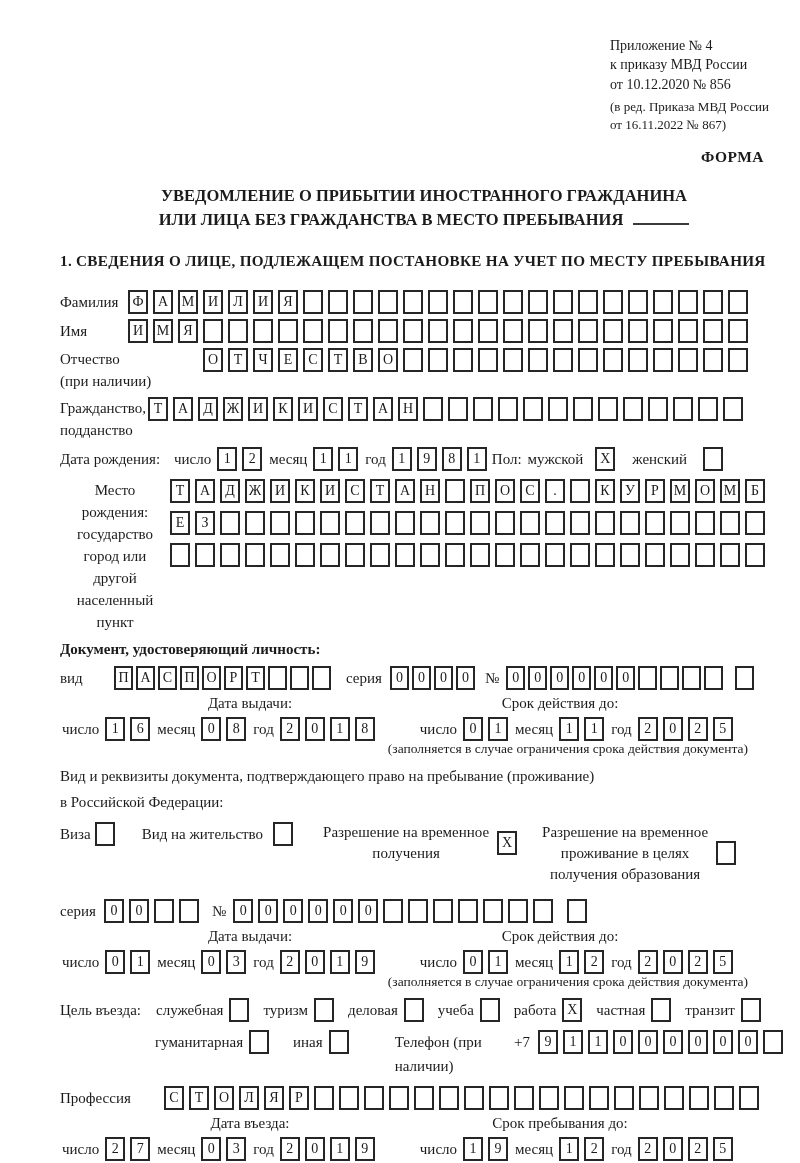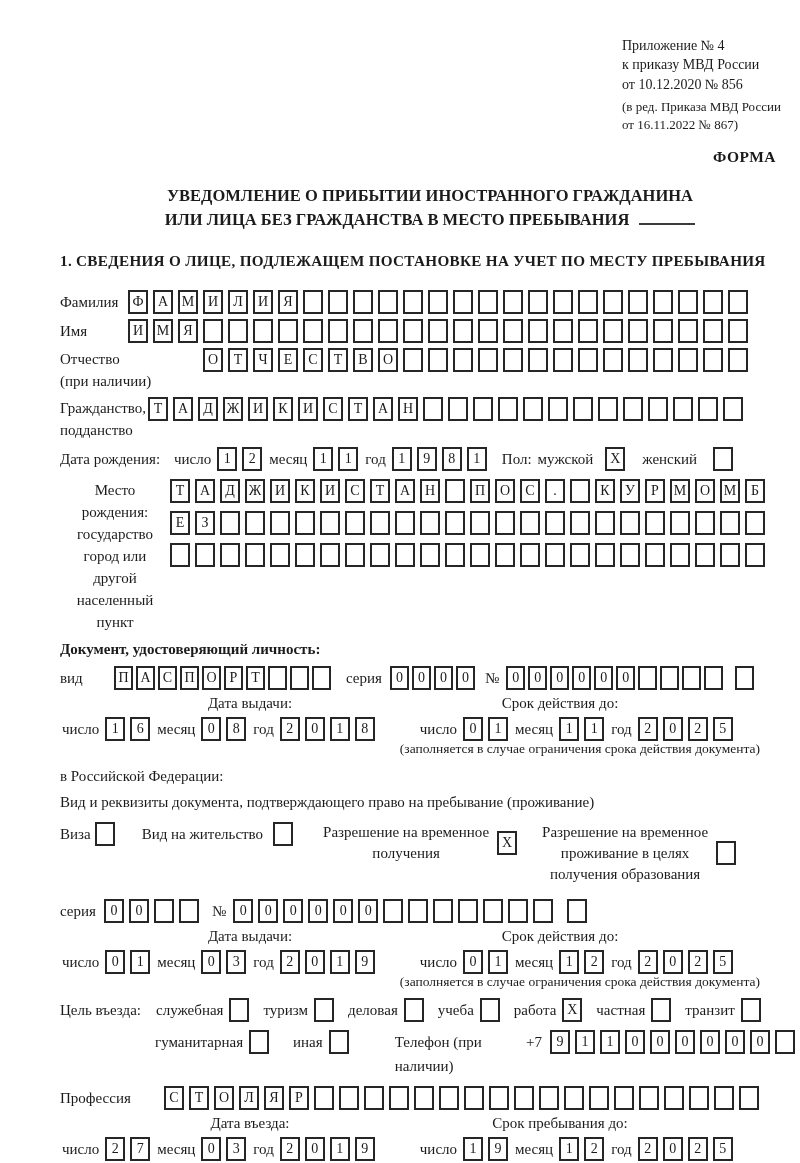--- a/index.html
+++ b/index.html
@@ -2,21 +2,21 @@
 <html><head>
 <meta charset="utf-8">
 <style>
   * { box-sizing: border-box; }
   html,body { margin:0; padding:0; background:#ffffff; }
   body {
     width:800px; height:1163px;
     font-family:"Liberation Serif", "DejaVu Serif", serif;
     color:#1b1b1b; font-size:15px;
   }
-  .page { width:800px; height:1163px; padding:36px 0 0 60px; overflow:hidden; position:relative; }
+  .page { width:800px; height:1163px; padding:36px 12px 0 60px; overflow:hidden; position:relative; }
 
   
   .annex { margin-left:auto; width:178px; font-size:14px; line-height:1.38; }
   .annex .a-note { font-size:13px; }
   .annex .a-note.first { margin-top:4px; }
   .forma { text-align:right; font-weight:bold; font-size:15.5px; margin:14px 24px 0 0; letter-spacing:0.5px; }
   .title { text-align:center; font-weight:bold; font-size:16.5px; line-height:1.45; margin-top:18px; }
   .uline { display:inline-block; width:56px; border-bottom:2px solid #3a3a3a; height:14px; margin-left:10px; }
   .section1 { font-weight:bold; font-size:15.2px; letter-spacing:0.3px; margin-top:20px; white-space:nowrap; }
 
@@ -38,21 +38,21 @@
   .w-patro { width:143px; }
   .w-citiz { width:84px; margin-right:4px; }
   .w-place { width:110px;text-align:center; }
 
   .stackrows .frow { margin-bottom:8px; }
 
   
   .birthrow { display:flex; align-items:flex-start; margin-bottom:8px; margin-top:6px; }
   .dategrp { display:inline-flex; align-items:flex-start; flex:none; }
   .dlbl { line-height:24px; margin:0 6px 0 2px; flex:none; }
-  .sexgrp { display:inline-flex; align-items:flex-start; margin-left:10px; }
+  .sexgrp { display:inline-flex; align-items:flex-start; }
   .sexgrp .lbl { margin-right:6px; }
 
   
   .docheader { text-align:left; font-weight:bold; font-size:15px; margin:8px 0 8px 0; }
   .dualheads { position:relative; height:20px; margin-top:4px; font-size:15px; }
   .dualheads .h1 { position:absolute; left:190px; transform:translateX(-50%); }
   .dualheads .h2 { position:absolute; left:500px; transform:translateX(-50%); }
   .daterow { display:flex; align-items:flex-start; margin-top:2px; }
   .daterow .grp2 { margin-left:38px; }
   .limitnote { text-align:right; padding-right:40px; font-size:13.5px; margin-top:0; margin-bottom:8px; }
@@ -432,22 +432,22 @@
           <span class="boxes">
             <span class="cbox">2</span>
             <span class="cbox">0</span>
             <span class="cbox">2</span>
             <span class="cbox">5</span>
           </span>
         </span>
     </div>
     <div class="limitnote">(заполняется в случае ограничения срока действия документа)</div>
 
+    <div class="intro">Вид и реквизиты документа, подтверждающего право на пребывание (проживание)</div>
     <div class="intro">в Российской Федерации:</div>
-    <div class="intro">Вид и реквизиты документа, подтверждающего право на пребывание (проживание)</div>
 
     <div class="permits">
       <span class="grp gap22">
         <span class="lbl" style="margin-right:4px;">Виза</span>
         <span class="boxes">
             <span class="cbox"></span>
           </span>
       </span>
       <span class="grp gap25">
         <span class="lbl" style="margin-right:10px;font-family:Liberation Serif, serif;">Вид на жительство</span>

